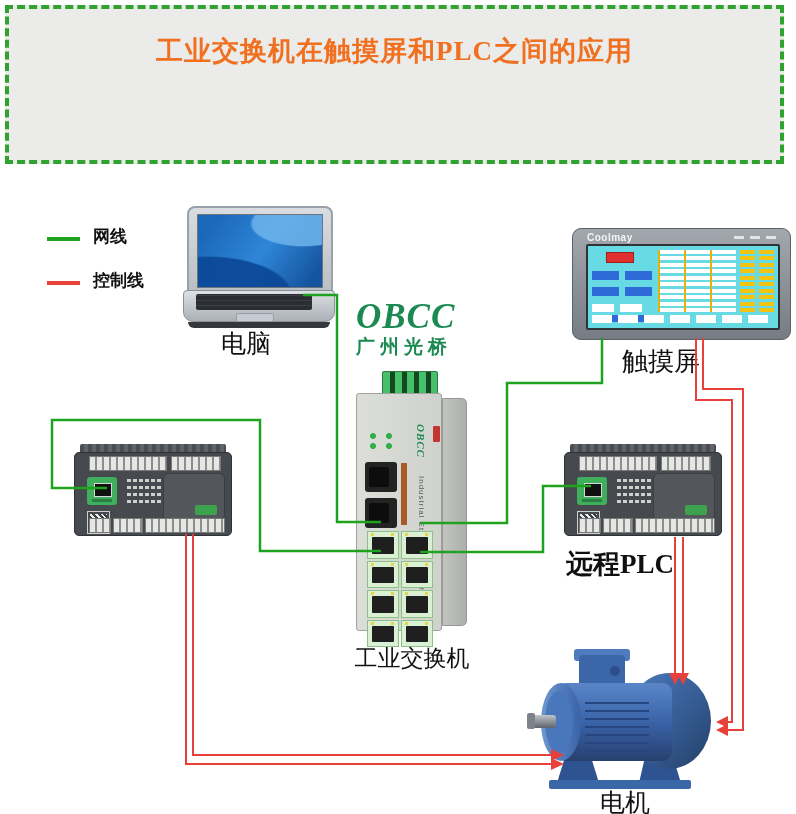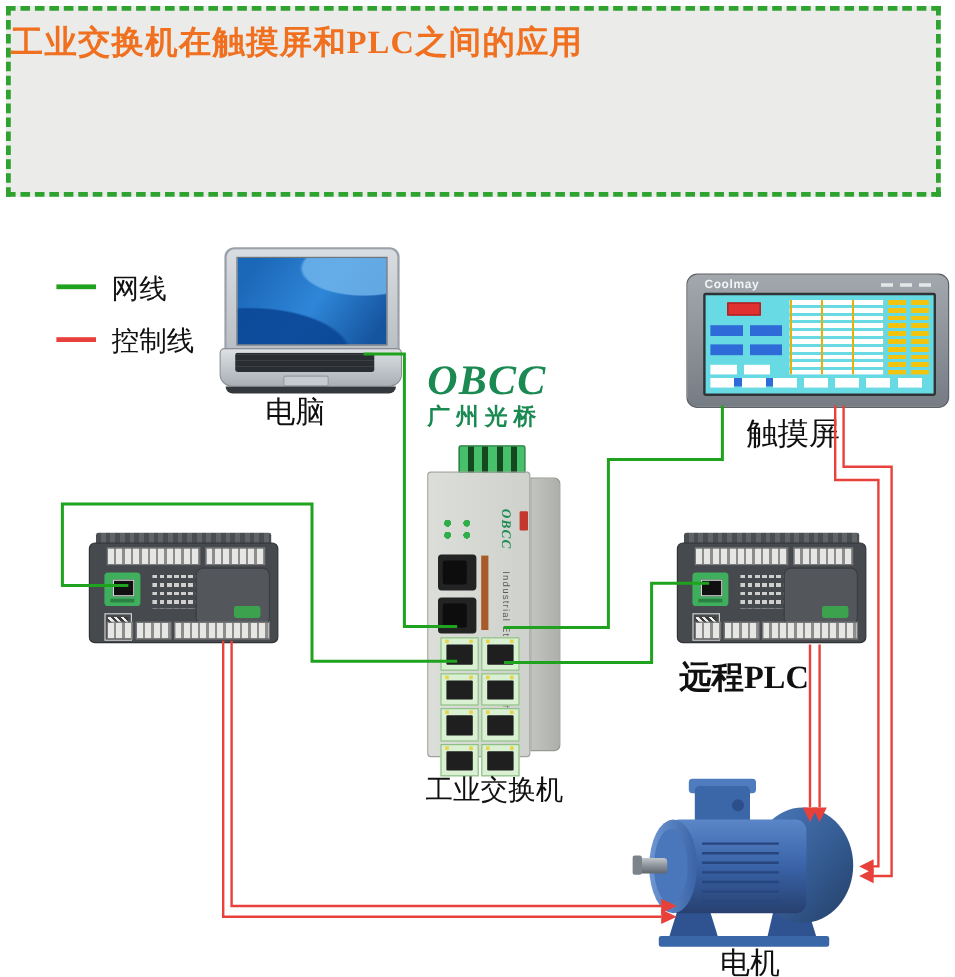--- a/index.html
+++ b/index.html
@@ -3,28 +3,28 @@
 <meta charset="utf-8">
 <style>
   html,body{margin:0;padding:0;background:#fff;}
   .canvas{position:relative;width:796px;height:814px;background:#ffffff;overflow:hidden;
           font-family:"Liberation Serif",serif;}
   .abs{position:absolute;}
 
   
   .notice-box{left:5px;top:5px;width:779px;height:159px;box-sizing:border-box;
     border:4px dashed var(--border_green);background:var(--box_bg);}
-  .notice-title{margin-top:8px;text-align:left;font-size:27px;font-weight:bold;
+  .notice-title{margin-top:24px;text-align:center;font-size:27px;font-weight:bold;
     color:var(--title_orange);letter-spacing:1px;}
   .notice-body{margin:18px 60px 0 78px;font-size:20px;line-height:30px;font-weight:bold;
     color:var(--body_green);}
 
   
   .legend-swatch{width:33px;height:4px;}
-  .legend-label{font-size:23px;color:#111;}
+  .legend-label{font-size:17px;color:#111;font-weight:bold;}
 
   
   .laptop{left:183px;top:206px;width:152px;height:124px;}
   .lt-lid{position:absolute;left:4px;top:0;width:142px;height:86px;background:linear-gradient(#d9dde1,#b9bec4);
     border:2px solid #9aa1a9;border-radius:8px 8px 2px 2px;}
   .lt-screen{position:absolute;left:8px;top:6px;right:8px;bottom:6px;border:1px solid #6d747c;
     background:
       radial-gradient(120% 90% at 85% 12%, rgba(110,180,235,.85) 0 34%, rgba(110,180,235,0) 36%),
       radial-gradient(150% 120% at 8% 112%, rgba(10,70,150,.9) 0 44%, rgba(10,70,150,0) 46%),
       linear-gradient(125deg,#1b67b8 10%,#2f86d8 52%,#15549e 92%);}

